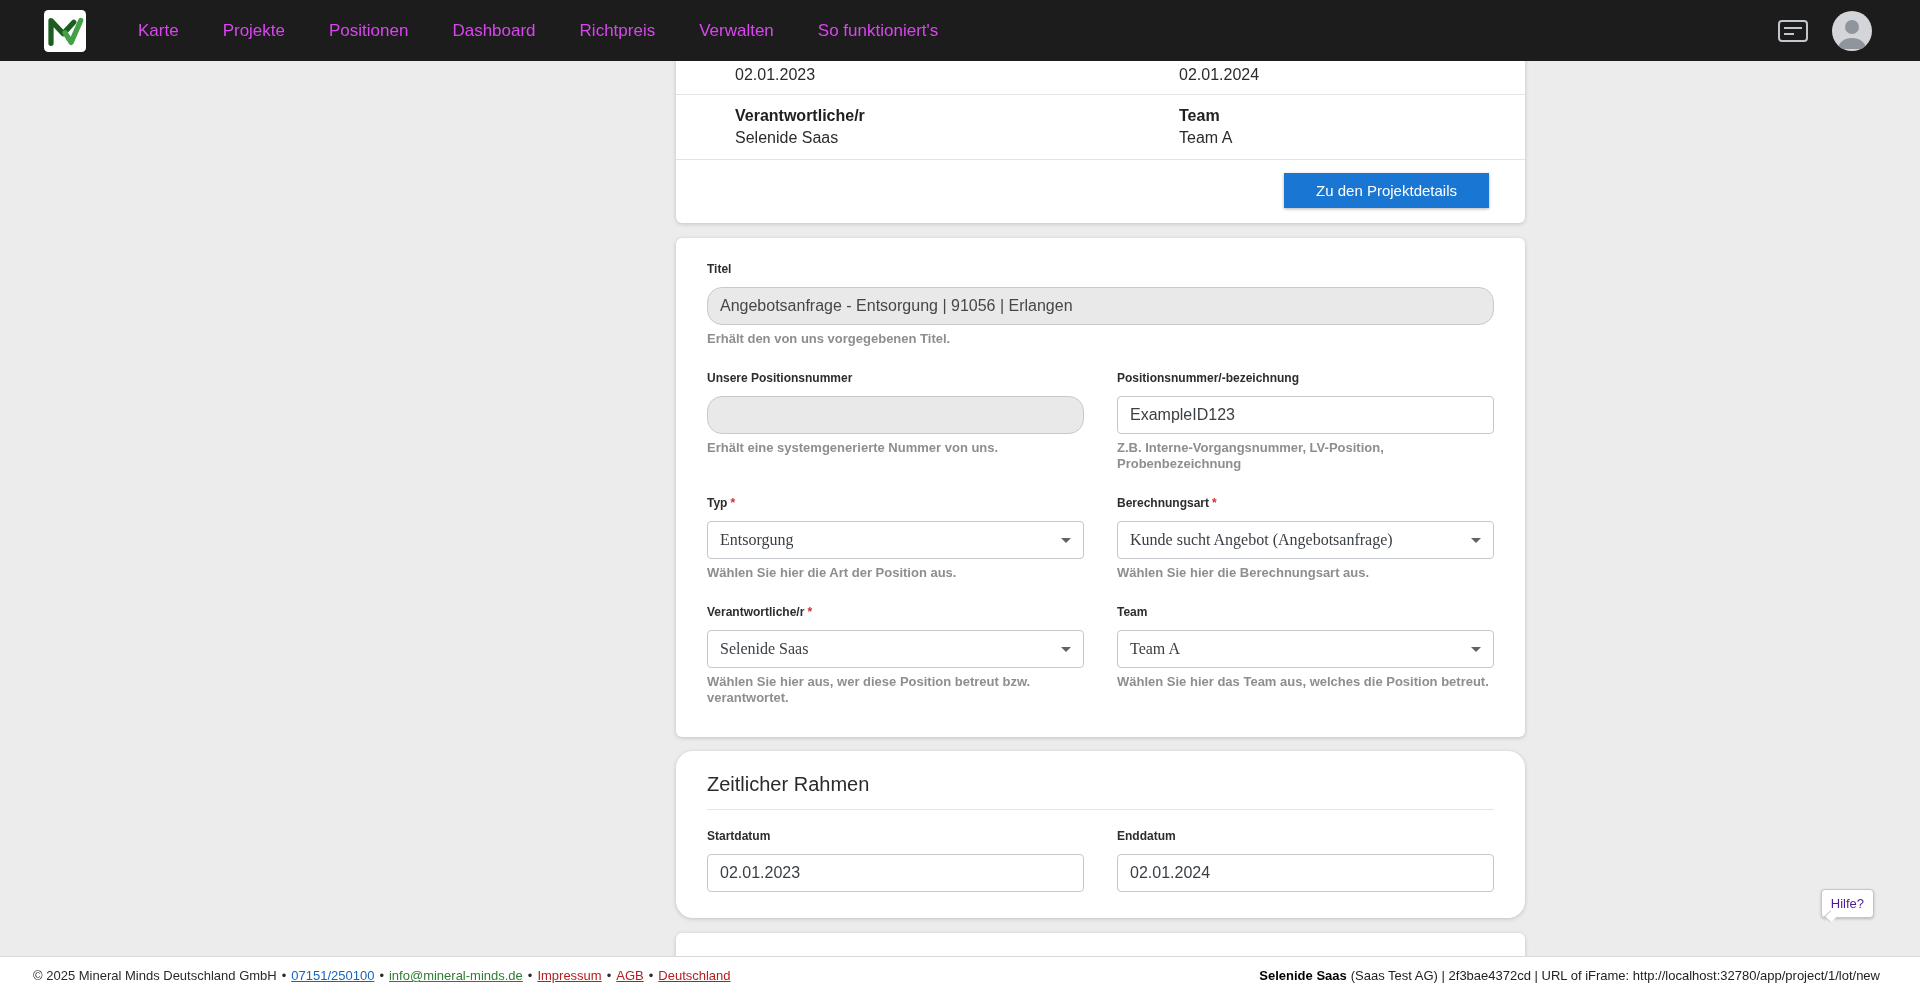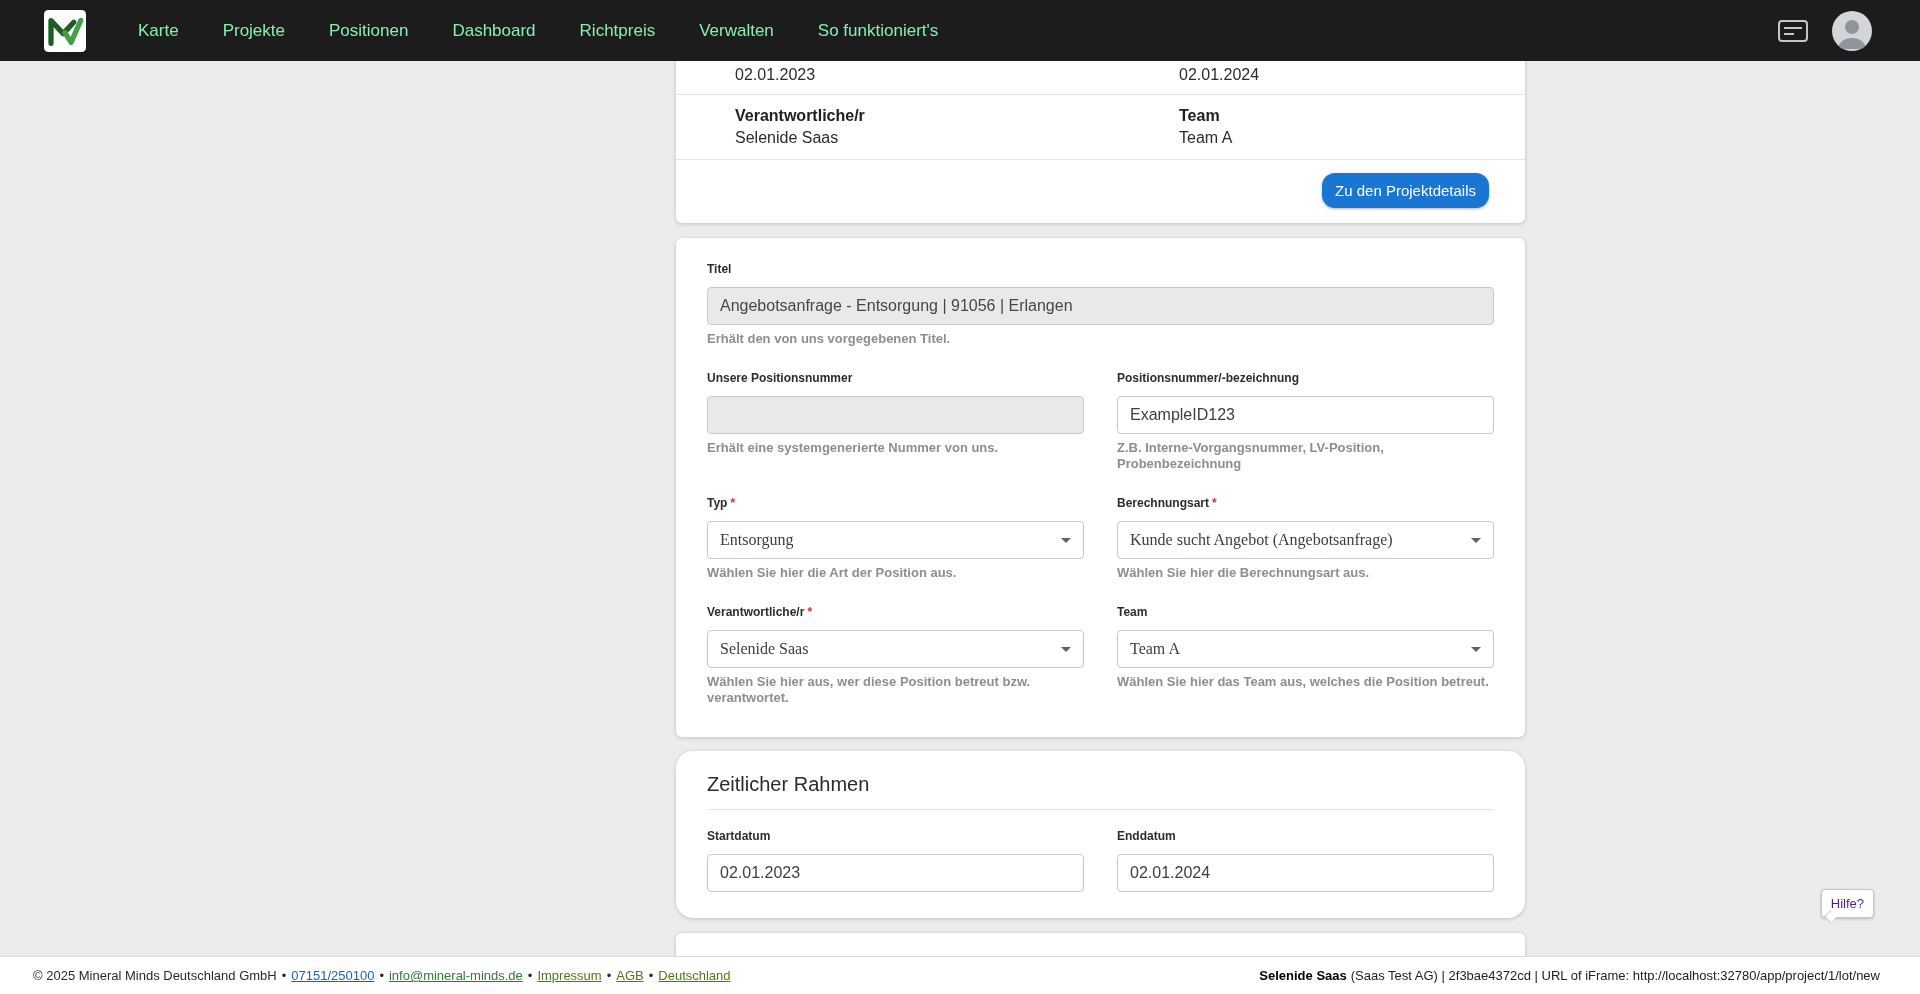--- a/index.html
+++ b/index.html
@@ -6,53 +6,53 @@
   * { margin:0; padding:0; box-sizing:border-box; }
   html,body { width:1920px; height:994px; overflow:hidden; background:#ececec;
               font-family:"Liberation Sans", sans-serif; }
   .screen { position:relative; width:1920px; height:994px; background:#ececec; }
 
   
   .navbar { position:absolute; top:0; left:0; right:0; height:61px; background:#1c1c1c;
             display:flex; align-items:center; padding:0 48px 0 44px; z-index:30; }
   .logo { width:42px; height:42px; display:flex; align-items:center; cursor:pointer; }
   .nav-links { display:flex; align-items:center; gap:44px; margin-left:52px; }
-  .nav-link { color:#86efac; font-size:17px; font-weight:500; text-decoration:none; cursor:pointer; white-space:nowrap; }
+  .nav-link { color:#d946ef; font-size:17px; font-weight:500; text-decoration:none; cursor:pointer; white-space:nowrap; }
   .nav-right { margin-left:auto; display:flex; align-items:center; gap:24px; }
   .icon-btn { display:flex; align-items:center; justify-content:center; cursor:pointer; background:none; border:none; }
 
   
   .content { position:absolute; top:61px; left:0; right:0; bottom:38px; overflow:hidden; background:#ececec; }
   .col { margin-left:676px; width:849px; }
 
   .card { background:#ffffff; border-radius:6px; box-shadow:0 1px 4px rgba(0,0,0,.18); }
   hr.full { border:none; border-top:1px solid #e4e4e4; }
   hr.inner { border:none; border-top:1px solid #e4e4e4; margin:12px 0 16px; }
 
   
   .project-card { margin-top:-12px; border-radius:6px; overflow:hidden; }
   .prow { display:grid; grid-template-columns:444px 1fr; padding:12px 59px 12px; }
   .prow.dates { padding-top:17px; padding-bottom:10px; }
   .plabel { font-size:16px; font-weight:700; color:#212121; margin-bottom:4px; }
   .pvalue { font-size:16px; color:#2c2c2c; }
   .btn-row { display:flex; justify-content:flex-end; padding:13px 36px 15px; }
-  .btn-primary { background:#1976d2; color:#ffffff; border:none; border-radius:13px;
+  .btn-primary { background:#1976d2; color:#ffffff; border:none; border-radius:0;
                  font-family:"Liberation Sans", sans-serif; font-size:15px; font-weight:500;
-                 padding:9px 13px; cursor:pointer; box-shadow:0 1px 3px rgba(0,0,0,.3); }
+                 padding:9px 32px; cursor:pointer; box-shadow:0 1px 3px rgba(0,0,0,.3); }
 
   
   .form-card { margin-top:15px; padding:21px 31px 10px; }
   .grid2 { display:grid; grid-template-columns:1fr 1fr; column-gap:33px; }
   .field { margin-bottom:21px; }
   .flabel { display:block; font-size:12px; font-weight:700; color:#2d2d2d; margin-bottom:8px; line-height:20px; }
   .req { color:#d32f2f; margin-left:3px; }
   .control { display:block; width:100%; height:38px; border:1px solid #c4c7cb; border-radius:4px;
              background:#ffffff; font-family:"Liberation Sans", sans-serif; font-size:16px;
              color:#3a3f44; padding:0 12px; }
-  .control:disabled, .control.disabled { background:#e9e9e9; color:#474747; border-color:#c9c9c9; }
+  .control:disabled, .control.disabled { background:#e9e9e9; color:#474747; border-color:#c9c9c9;border-radius:15px; }
   .control.select { display:flex; align-items:center; justify-content:space-between; cursor:pointer;font-family:Liberation Serif, serif; }
   .select-value { font-size:16px; color:#3a3f44; white-space:nowrap; overflow:hidden; }
   .caret { width:0; height:0; border-left:5px solid transparent; border-right:5px solid transparent;
            border-top:5.5px solid #5f6368; flex:0 0 auto; margin-left:8px; }
   .hint { font-size:13px; color:#8e8e8e; margin-top:6px; line-height:16px;font-weight:bold; }
 
   
   .zr-card { margin-top:14px; padding:20px 31px 26px;border-radius:17px; }
   .ao-card { margin-top:15px; padding:18px 31px 60px; }
   .card-title { font-size:20px; font-weight:400; color:#2b2b2b; line-height:26px; }
@@ -69,21 +69,21 @@
 
   
   .footer { position:absolute; left:0; right:0; bottom:0; height:38px; background:#ffffff;
             border-top:1px solid #d9d9d9; display:flex; align-items:center; justify-content:space-between;
             padding:0 40px 0 33px; font-size:13px; color:#2a2a2a; z-index:31; }
   .footer-left { display:flex; align-items:center; white-space:nowrap; }
   .footer .sep { margin:0 5px; color:#2a2a2a; }
   .flink { text-decoration:underline; cursor:pointer; }
   .flink.phone { color:#1565c0; }
   .flink.email { color:#2e7d32; }
-  .flink.legal { color:#4d7c0f;text-align:right; }
+  .flink.legal { color:#b91c1c;text-align:right; }
   .footer-right { white-space:nowrap; color:#222222; }
   .footer-right b { font-weight:700; color:#000000; margin-right:4px; }
 </style>
 </head>
 <body>
 
 <div class="screen">
 
   <header class="navbar">
     <div class="logo">

